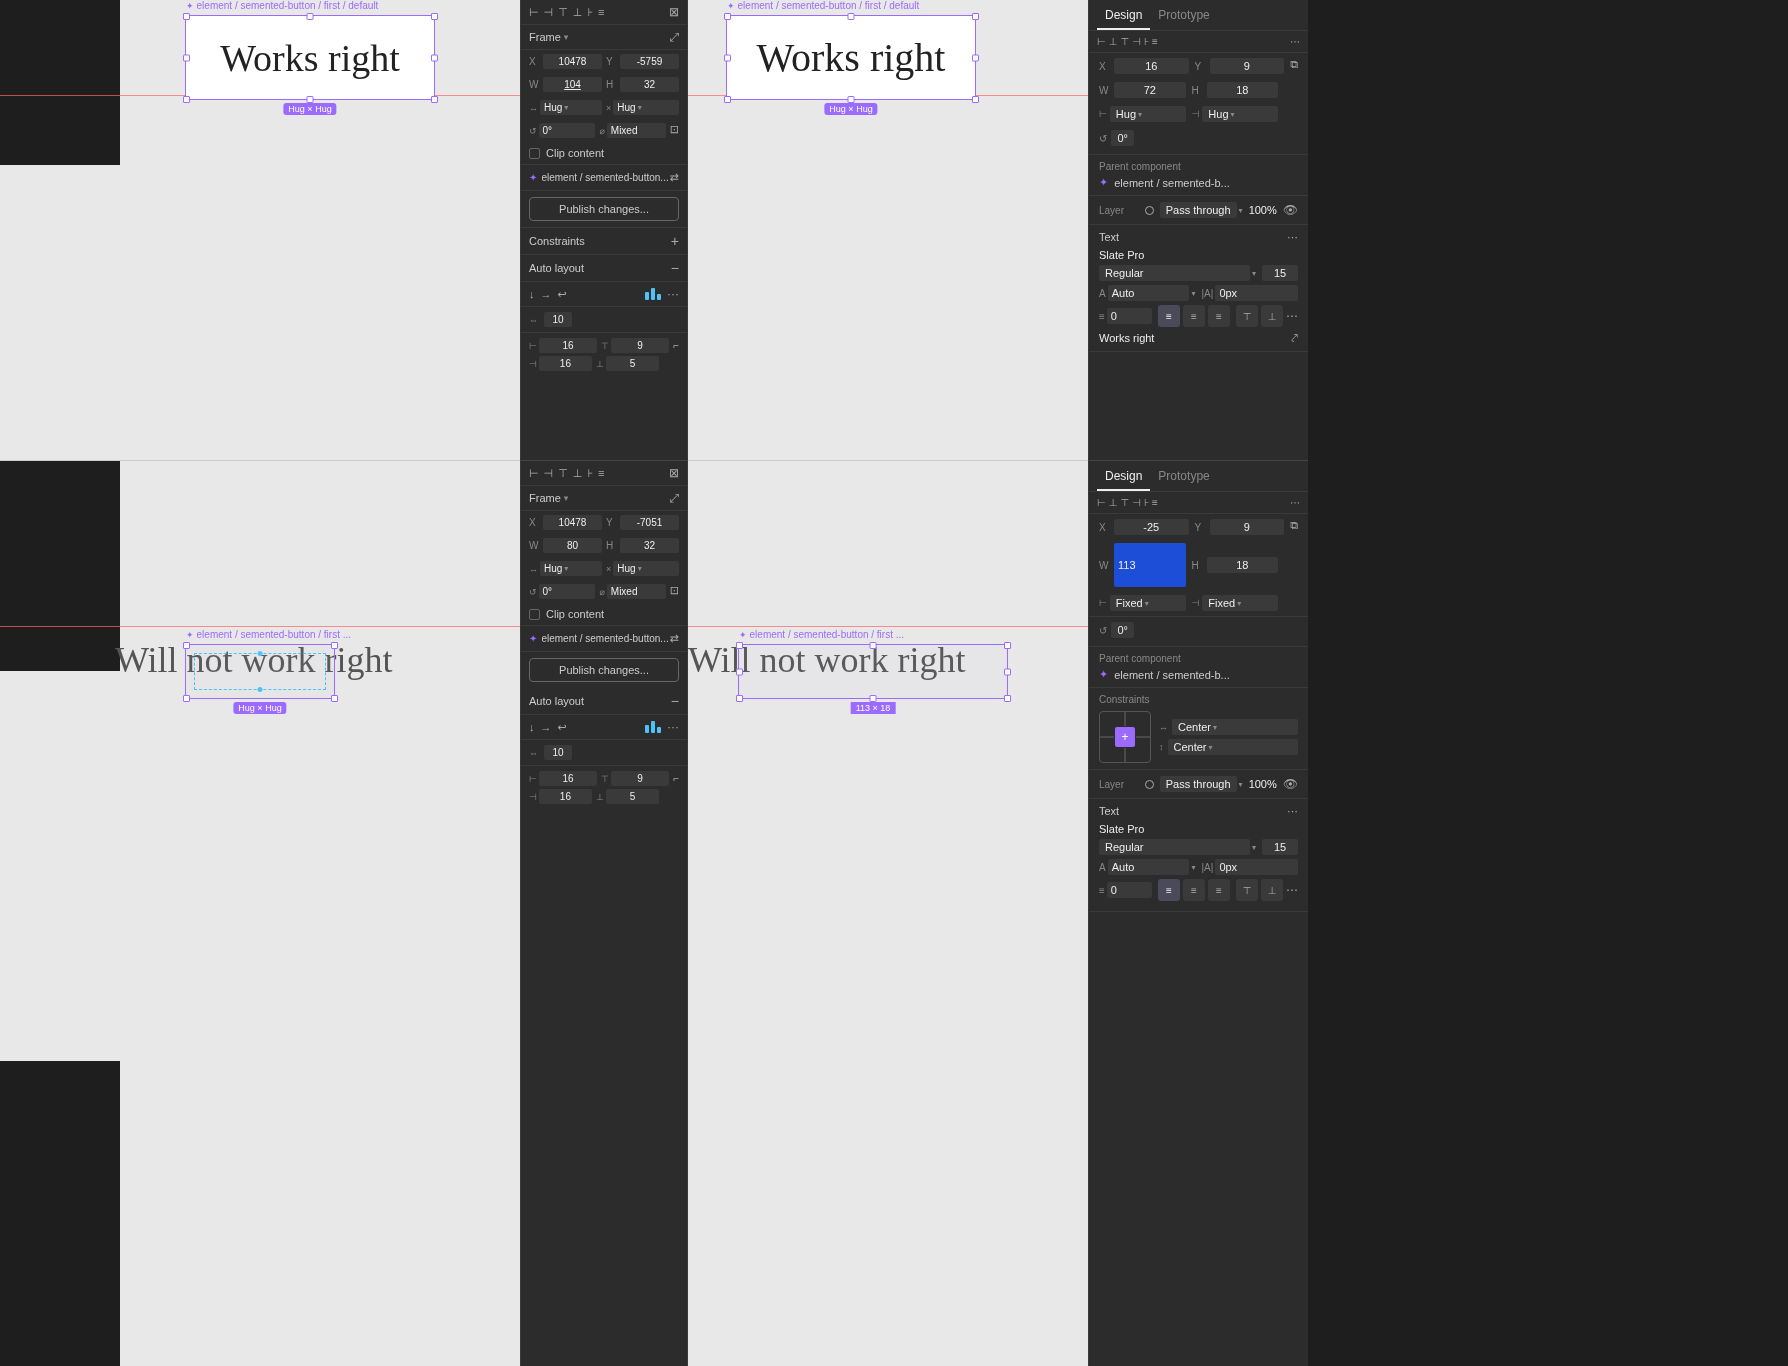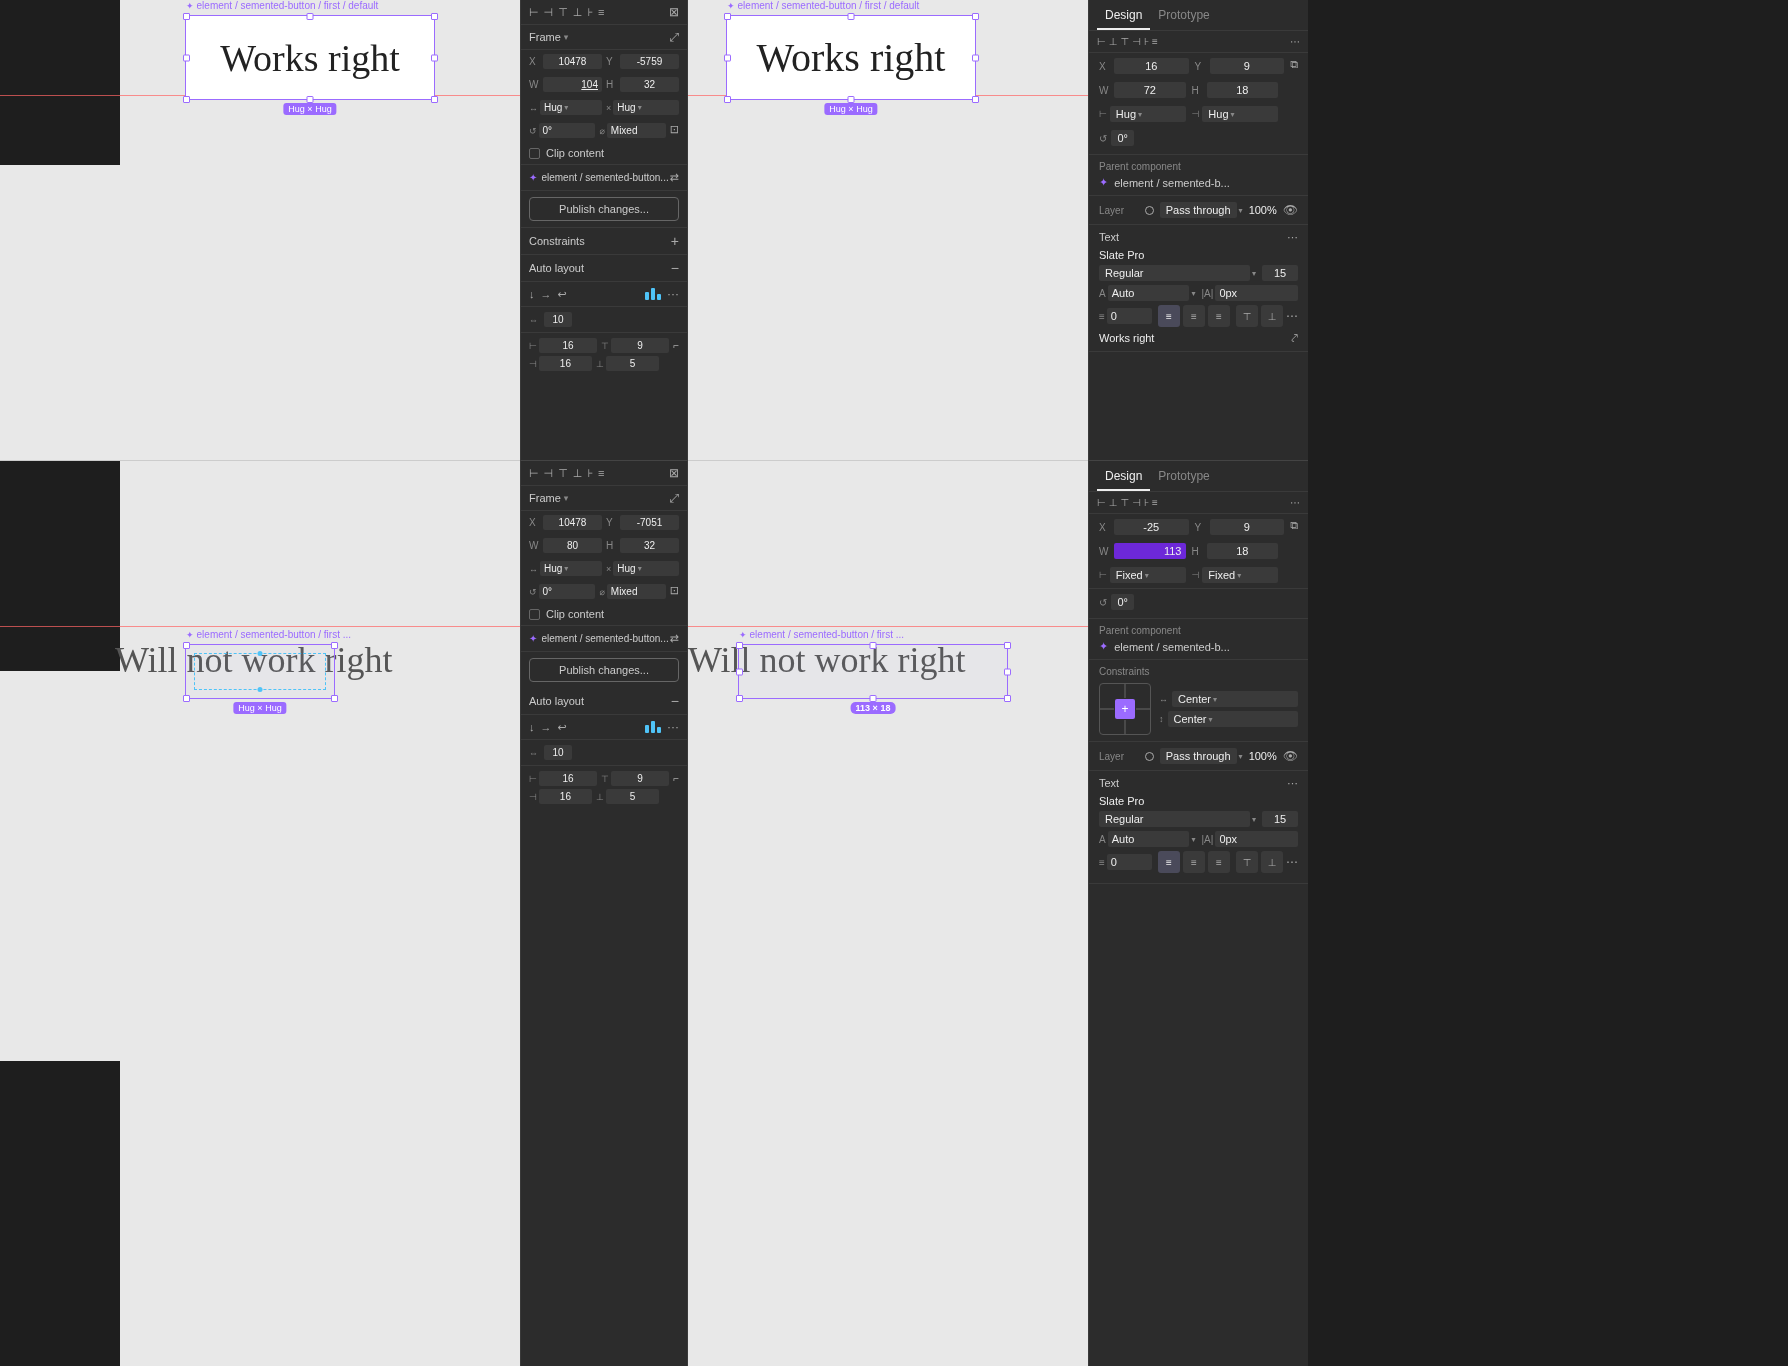--- a/index.html
+++ b/index.html
@@ -119,21 +119,21 @@
   <div style="position:absolute; left:0; right:0; top:165px; height:1px; background:rgba(255,100,100,0.7);"></div>
 
   <span style="position:absolute; left:0px; top:178px; font-size:36px; font-weight:300; color:#555; font-family:'Georgia',serif; white-space:nowrap;">Will not work right</span>
 
   <div style="position:absolute; left:50px; top:183px; width:270px; height:55px; border:1.5px solid #9b6bff; background:rgba(200,200,255,0.05); display:flex; align-items:center; justify-content:center;">
     <div style="position:absolute; top:-16px; left:0; font-size:10px; color:#9b6bff; white-space:nowrap; display:flex; align-items:center; gap:3px;">
       <span style="color:#9b6bff; font-size:9px;">✦</span>
       <span>element / semented-button / first ...</span>
     </div>
 
-    <div style="position:absolute; bottom:-16px; left:50%; transform:translateX(-50%); background:#9b6bff; color:white; font-size:9px; padding:1px 5px; border-radius:5px; white-space:nowrap;font-weight:bold;">113 × 18</div>
+    <div style="position:absolute; bottom:-16px; left:50%; transform:translateX(-50%); background:#9b6bff; color:white; font-size:9px; padding:1px 5px; border-radius:0; white-space:nowrap;">113 × 18</div>
     <div class="selection-handle sh-tl"></div>
     <div class="selection-handle sh-tr"></div>
     <div class="selection-handle sh-bl"></div>
     <div class="selection-handle sh-br"></div>
     <div class="selection-handle sh-ml"></div>
     <div class="selection-handle sh-mr"></div>
     <div class="selection-handle sh-tm"></div>
     <div class="selection-handle sh-bm"></div>
   </div>
 </div>
@@ -167,21 +167,21 @@
     </div>
     <div style="display:flex; align-items:center; gap:2px; flex:1;">
       <span style="font-size:10px; color:#888; width:12px;">Y</span>
       <span style="font-size:10px; color:#eee; background:#3a3a3a; padding:2px 3px; border-radius:2px; flex:1; text-align:center;">-5759</span>
     </div>
   </div>
 
   <div style="display:flex; gap:4px; padding:4px 8px;">
     <div style="display:flex; align-items:center; gap:2px; flex:1;">
       <span style="font-size:10px; color:#888; width:12px;">W</span>
-      <span style="font-size:10px; color:#eee; background:#3a3a3a; padding:2px 4px; border-radius:2px; flex:1; text-align:right;text-decoration:underline;">104</span>
+      <span style="font-size:10px; color:#eee; background:#3a3a3a; padding:2px 4px; border-radius:2px; flex:1; text-align:center;text-decoration:underline;">104</span>
     </div>
     <div style="display:flex; align-items:center; gap:2px; flex:1;">
       <span style="font-size:10px; color:#888; width:12px;">H</span>
       <span style="font-size:10px; color:#eee; background:#3a3a3a; padding:2px 3px; border-radius:2px; flex:1; text-align:center;">32</span>
     </div>
   </div>
 
   <div style="display:flex; gap:4px; padding:4px 8px;">
     <div style="display:flex; align-items:center; gap:2px; flex:1;">
       <span style="font-size:9px; color:#888;">↔</span>
@@ -576,21 +576,21 @@
     <div style="display:flex; align-items:center; gap:3px; flex:1;">
       <span style="font-size:10px; color:#888; width:12px;">Y</span>
       <span style="font-size:11px; color:#eee; background:#3a3a3a; padding:2px 4px; border-radius:2px; flex:1; text-align:center;">9</span>
     </div>
     <span style="color:#aaa; font-size:11px; cursor:pointer;">⧉</span>
   </div>
 
   <div style="display:flex; gap:6px; padding:3px 10px 5px;">
     <div style="display:flex; align-items:center; gap:3px; flex:1;">
       <span style="font-size:10px; color:#888; width:12px;">W</span>
-      <span style="font-size:11px; color:#eee; background:#6d28d9; padding:2px 4px; border-radius:2px; flex:1; text-align:right;">113</span>
+      <span style="font-size:11px; color:#eee; background:#1d4ed8; padding:16px 4px; border-radius:2px; flex:1; text-align:left;">113</span>
     </div>
     <div style="display:flex; align-items:center; gap:3px; flex:1;">
       <span style="font-size:10px; color:#888; width:12px;">H</span>
       <span style="font-size:11px; color:#eee; background:#3a3a3a; padding:2px 4px; border-radius:2px; flex:1; text-align:center;">18</span>
     </div>
     <span style="width:14px;"></span>
   </div>
 
   <div style="display:flex; gap:6px; padding:3px 10px 5px; border-bottom:1px solid #3a3a3a;">
     <div style="display:flex; align-items:center; gap:3px; flex:1;">

